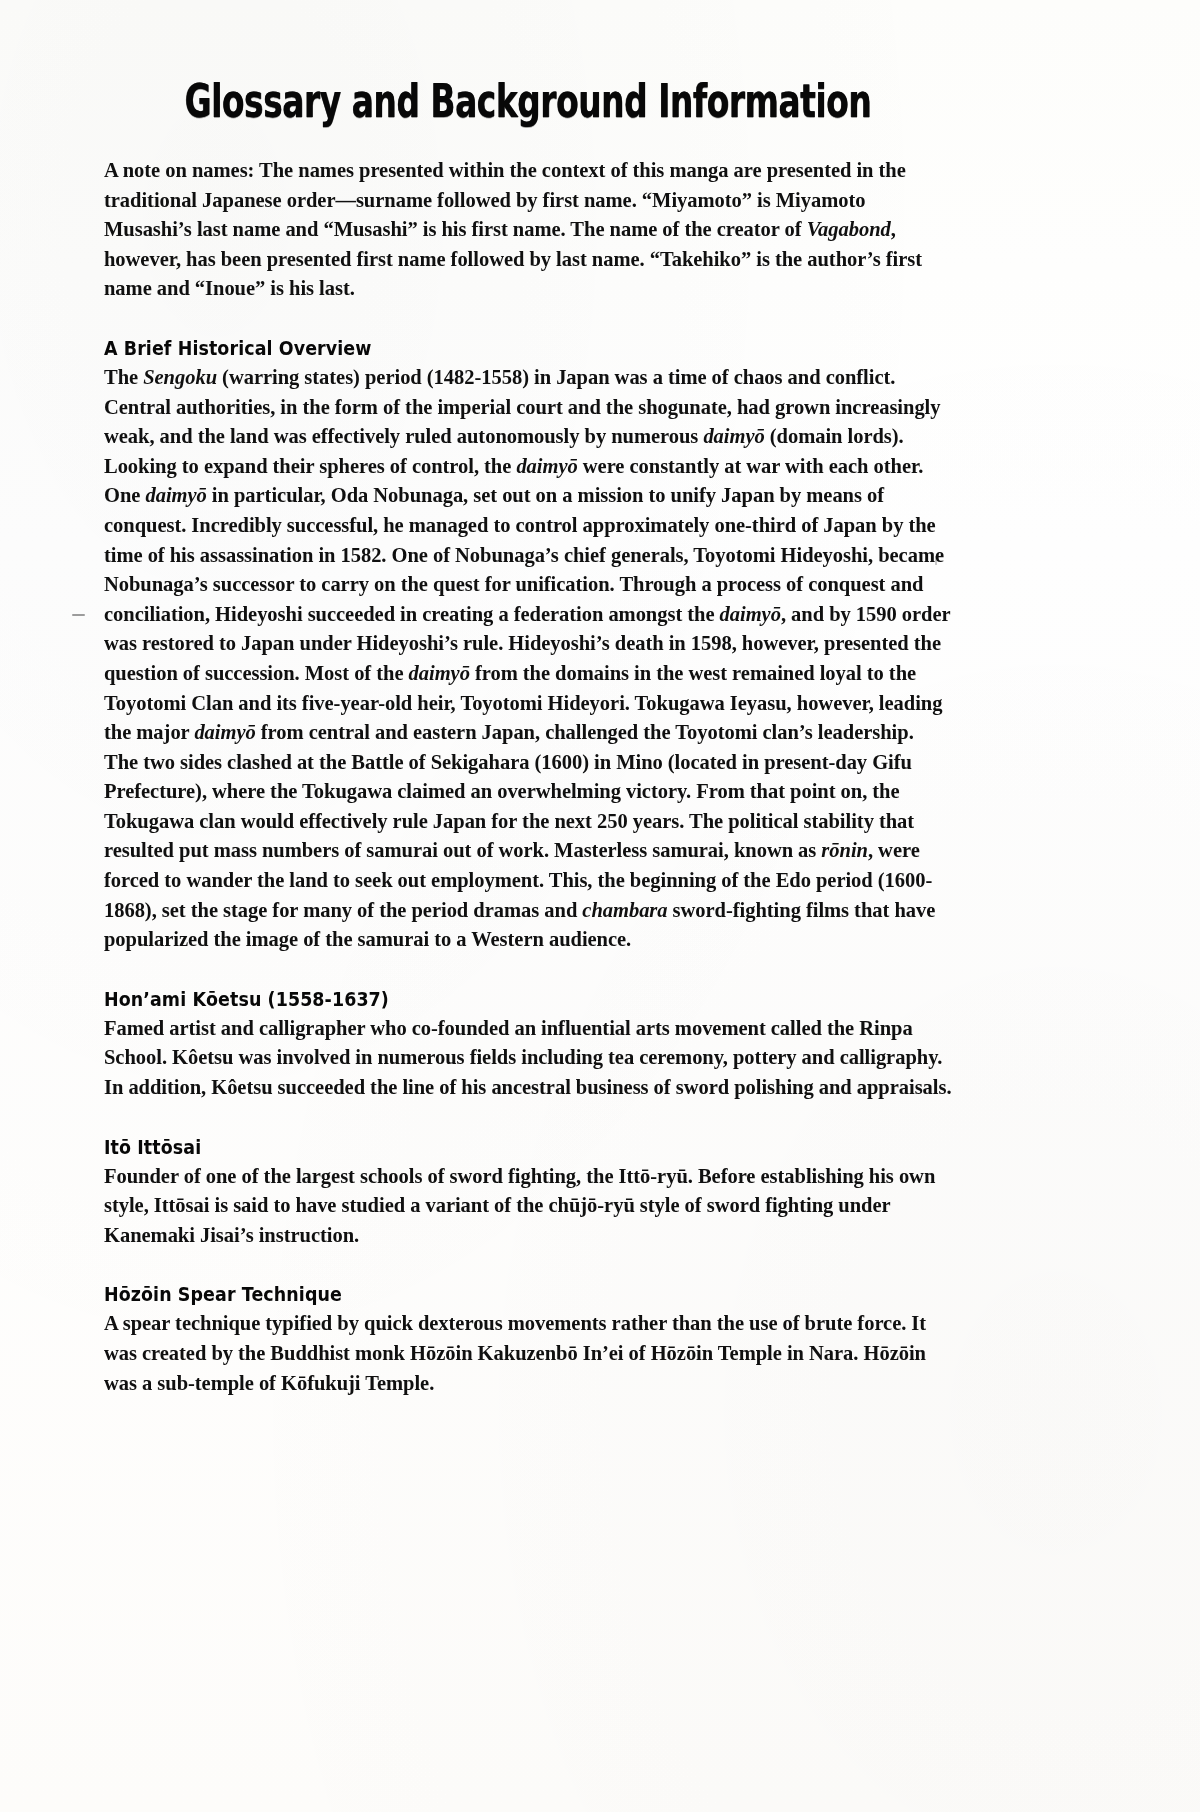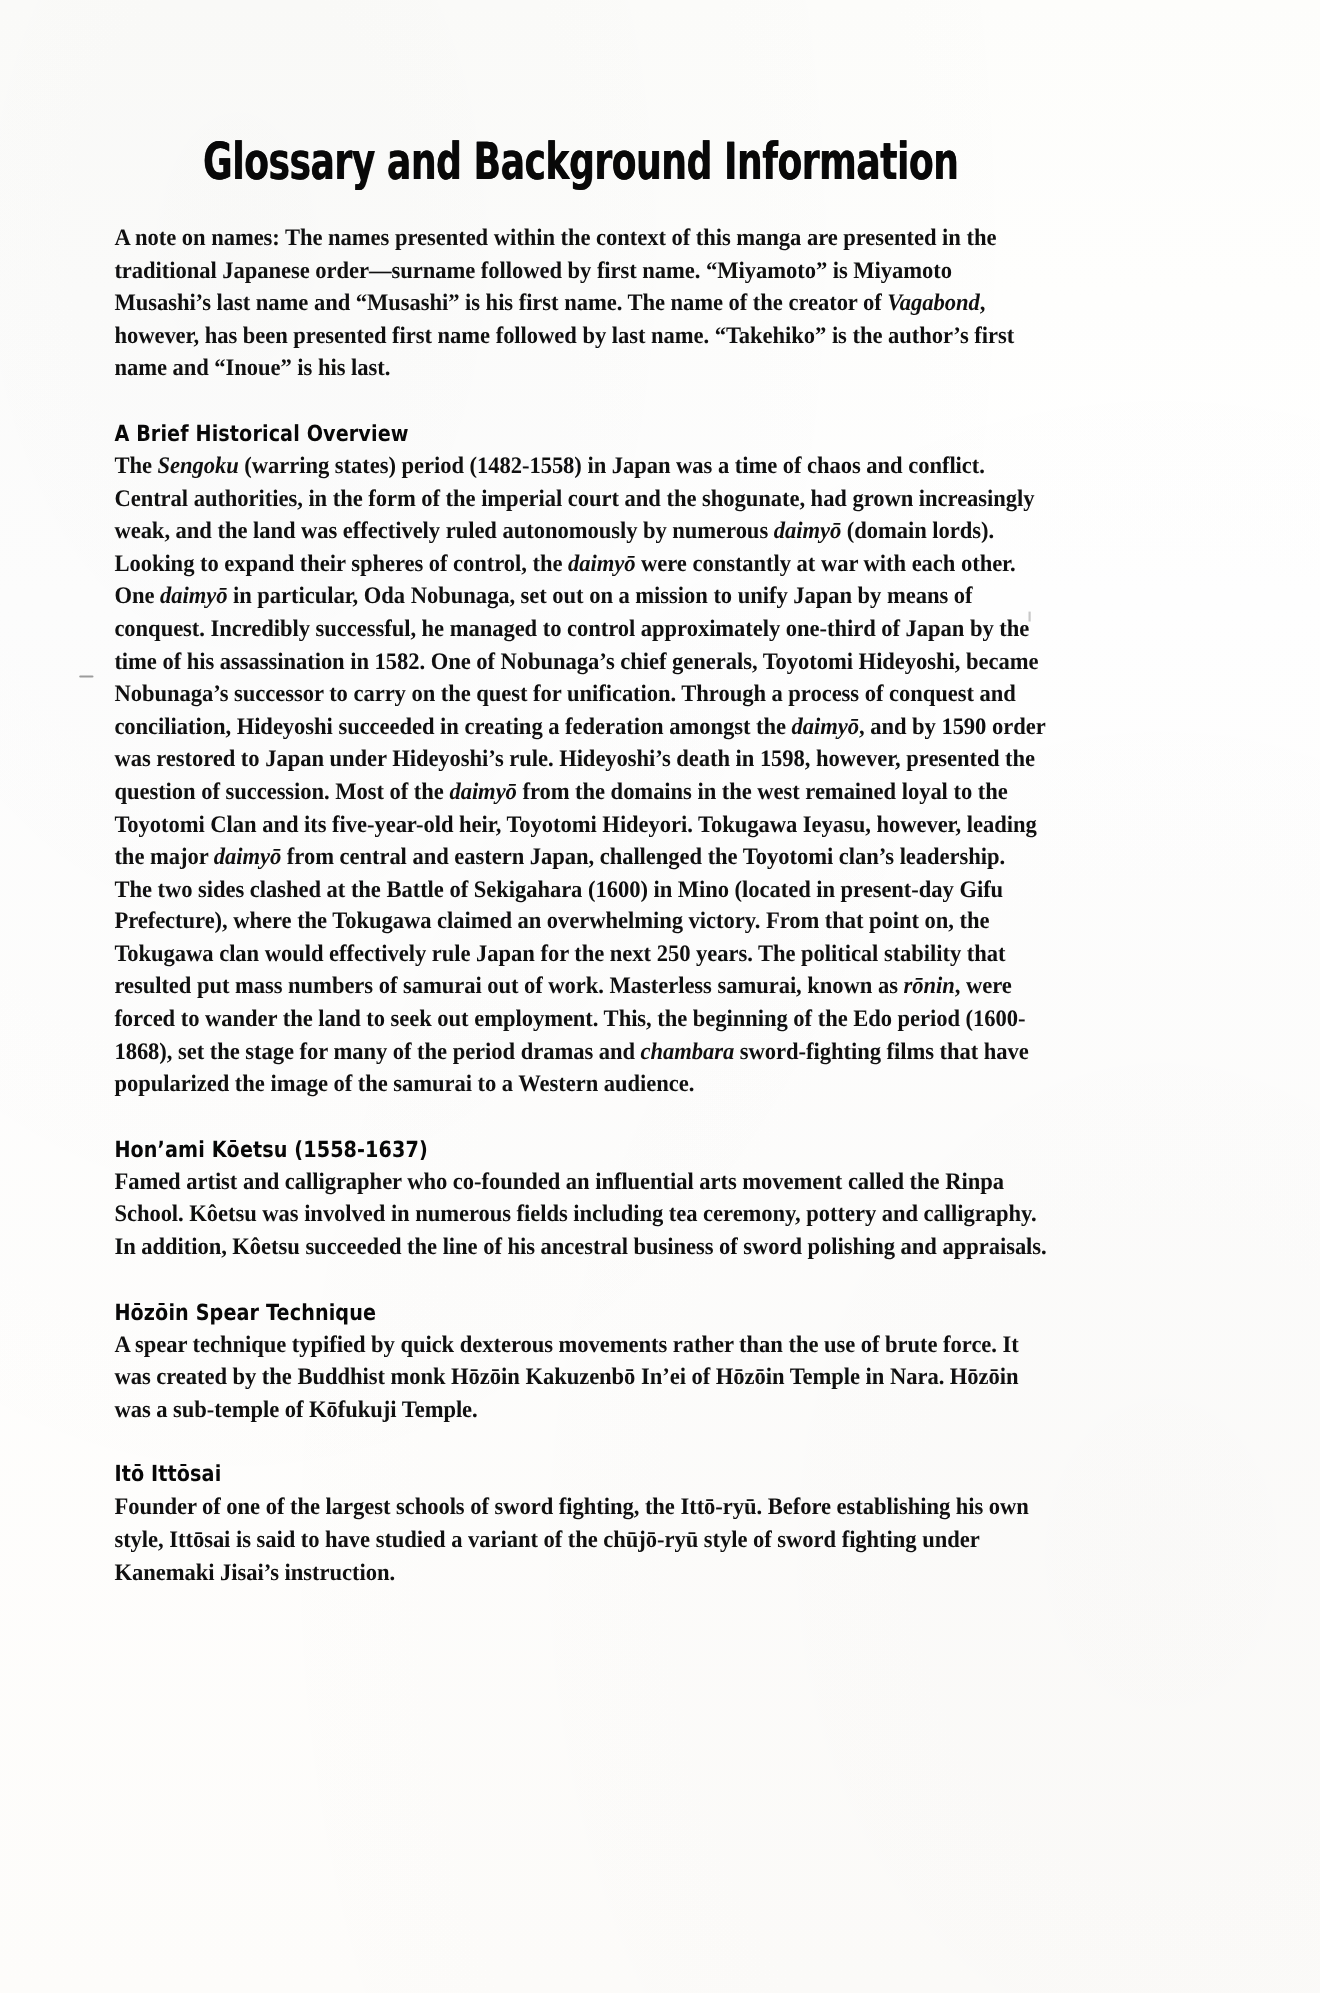--- a/index.html
+++ b/index.html
@@ -28,21 +28,20 @@
     height: 1812px;
     box-sizing: border-box;
     padding: 0;
   }
 
   .content {
     position: absolute;
     left: 104px;
     top: 78px;
     width: 848px;
-    margin-top: 46px;
   }
 
   
   .doc-title {
     font-family: "DejaVu Sans", sans-serif;
     font-weight: 700;
     font-size: 40px;
     line-height: 1.0;
     letter-spacing: -0.5px;
     text-align: center;
@@ -133,23 +132,23 @@
       <h2 class="section-heading">A Brief Historical Overview</h2>
       <p class="para"><span>The </span><span class="ital">Sengoku</span><span> (warring states) period (1482-1558) in Japan was a time of chaos and conflict. Central authorities, in the form of the imperial court and the shogunate, had grown increasingly weak, and the land was effectively ruled autonomously by numerous </span><span class="ital-b">daimyō</span><span> (domain lords). Looking to expand their spheres of control, the </span><span class="ital-b">daimyō</span><span> were constantly at war with each other. One </span><span class="ital-b">daimyō</span><span> in particular, Oda Nobunaga, set out on a mission to unify Japan by means of conquest. Incredibly successful, he managed to control approximately one-third of Japan by the time of his assassination in 1582. One of Nobunaga’s chief generals, Toyotomi Hideyoshi, became Nobunaga’s successor to carry on the quest for unification. Through a process of conquest and conciliation, Hideyoshi succeeded in creating a federation amongst the </span><span class="ital-b">daimyō</span><span>, and by 1590 order was restored to Japan under Hideyoshi’s rule. Hideyoshi’s death in 1598, however, presented the question of succession. Most of the </span><span class="ital-b">daimyō</span><span> from the domains in the west remained loyal to the Toyotomi Clan and its five-year-old heir, Toyotomi Hideyori. Tokugawa Ieyasu, however, leading the major </span><span class="ital-b">daimyō</span><span> from central and eastern Japan, challenged the Toyotomi clan’s leadership. The two sides clashed at the Battle of Sekigahara (1600) in Mino (located in present-day Gifu Prefecture), where the Tokugawa claimed an overwhelming victory. From that point on, the Tokugawa clan would effectively rule Japan for the next 250 years. The political stability that resulted put mass numbers of samurai out of work. Masterless samurai, known as </span><span class="ital-b">rōnin</span><span>, were forced to wander the land to seek out employment. This, the beginning of the Edo period (1600-1868), set the stage for many of the period dramas and </span><span class="ital-b">chambara</span><span> sword-fighting films that have popularized the image of the samurai to a Western audience.</span></p>
     </div>
 
     <div class="section">
       <h2 class="section-heading">Hon’ami Kōetsu (1558-1637)</h2>
       <p class="para"><span>Famed artist and calligrapher who co-founded an influential arts movement called the Rinpa School. Kôetsu was involved in numerous fields including tea ceremony, pottery and calligraphy. In addition, Kôetsu succeeded the line of his ancestral business of sword polishing and appraisals.</span></p>
     </div>
 
     <div class="section">
-      <h2 class="section-heading">Hōzōin Spear Technique</h2>
-      <p class="para"><span>A spear technique typified by quick dexterous movements rather than the use of brute force. It was created by the Buddhist monk Hōzōin Kakuzenbō In’ei of Hōzōin Temple in Nara. Hōzōin was a sub-temple of Kōfukuji Temple.</span></p>
+      <h2 class="section-heading">Itō Ittōsai</h2>
+      <p class="para"><span>Founder of one of the largest schools of sword fighting, the Ittō-ryū. Before establishing his own style, Ittōsai is said to have studied a variant of the chūjō-ryū style of sword fighting under Kanemaki Jisai’s instruction.</span></p>
     </div>
 
     <div class="section">
-      <h2 class="section-heading">Itō Ittōsai</h2>
-      <p class="para"><span>Founder of one of the largest schools of sword fighting, the Ittō-ryū. Before establishing his own style, Ittōsai is said to have studied a variant of the chūjō-ryū style of sword fighting under Kanemaki Jisai’s instruction.</span></p>
+      <h2 class="section-heading">Hōzōin Spear Technique</h2>
+      <p class="para"><span>A spear technique typified by quick dexterous movements rather than the use of brute force. It was created by the Buddhist monk Hōzōin Kakuzenbō In’ei of Hōzōin Temple in Nara. Hōzōin was a sub-temple of Kōfukuji Temple.</span></p>
     </div>
 
   </div>
 </div>
 
 </body></html>

